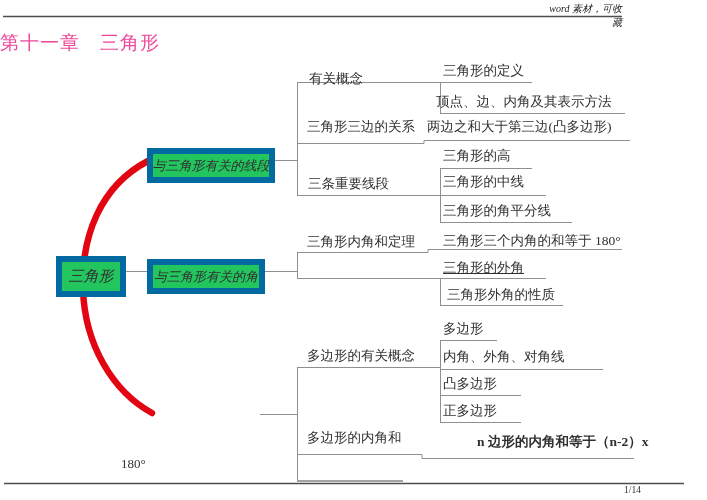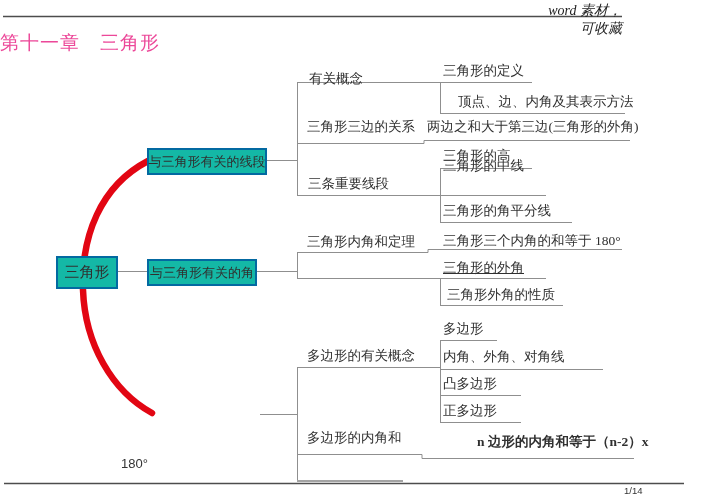--- a/index.html
+++ b/index.html
@@ -1,24 +1,24 @@
 <!DOCTYPE html>
 <html><head>
 <meta charset="utf-8">
 <style>
   html,body{margin:0;padding:0;background:#fff;}
   #page{position:relative;width:707px;height:500px;background:#ffffff;overflow:hidden;
         font-family:"Liberation Serif","DejaVu Serif",serif;color:#303030;}
   #lines{position:absolute;left:0;top:0;z-index:1;}
   .t{position:absolute;white-space:nowrap;font-size:13.5px;line-height:1.1;z-index:2;}
   .box{position:absolute;display:flex;align-items:center;justify-content:center;
-       background:#14b8a6;border:2px solid #0369a1;white-space:nowrap;z-index:2;
-       font-size:13px;}
-  .sans{font-family:Liberation Sans, sans-serif;}
-  .hdr{position:absolute;top:2px;left:540px;width:82px;text-align:right;font-size:14px;
+       background:#22c55e;border:6px solid #0369a1;white-space:nowrap;z-index:2;
+       font-size:13px;font-style:italic;}
+  .sans{font-family:Liberation Serif, serif;}
+  .hdr{position:absolute;top:2px;left:540px;width:82px;text-align:right;font-size:10px;
        font-style:italic;color:#222;z-index:2;}
   .title{position:absolute;top:30px;left:0;width:660px;text-align:left;font-size:19px;
          letter-spacing:1px;color:#ec4899;z-index:2;}
   .pgnum{position:absolute;top:485px;left:624px;font-size:9.5px;color:#333;z-index:2;}
   .wrap180{position:absolute;top:456px;left:121px;font-size:13px;color:#333;z-index:2;}
 </style>
 </head>
 <body>
 
 <div id="page">
@@ -64,26 +64,26 @@
   <div class="title">第十一章　三角形</div>
   <div class="pgnum sans">1/14</div>
   <div class="wrap180 sans">180°</div>
 
   <div class="box" style="left:56px;top:256px;width:58px;height:29px;font-size:15px;">三角形</div>
   <div class="box" style="left:147px;top:148px;width:116px;height:23px;">与三角形有关的线段</div>
   <div class="box" style="left:147px;top:259px;width:106px;height:23px;">与三角形有关的角</div>
 
   <div class="t" style="left:309px;top:72px;">有关概念</div>
   <div class="t" style="left:443px;top:64px;">三角形的定义</div>
-  <div class="t" style="left:458px;top:95px;">顶点、边、内角及其表示方法</div>
+  <div class="t" style="left:436px;top:95px;">顶点、边、内角及其表示方法</div>
   <div class="t" style="left:307px;top:120px;">三角形三边的关系</div>
-  <div class="t" style="left:427px;top:120px;">两边之和大于第三边(三角形的外角)</div>
+  <div class="t" style="left:427px;top:120px;">两边之和大于第三边(凸多边形)</div>
   <div class="t" style="left:308px;top:177px;">三条重要线段</div>
   <div class="t" style="left:443px;top:149px;">三角形的高</div>
-  <div class="t" style="left:443px;top:159px;">三角形的中线</div>
+  <div class="t" style="left:443px;top:175px;">三角形的中线</div>
   <div class="t" style="left:443px;top:204px;">三角形的角平分线</div>
 
   <div class="t" style="left:307px;top:235px;">三角形内角和定理</div>
   <div class="t" style="left:443px;top:234px;">三角形三个内角的和等于 180°</div>
   <div class="t" style="left:443px;top:261px;text-decoration:underline;">三角形的外角</div>
   <div class="t" style="left:447px;top:288px;">三角形外角的性质</div>
 
   <div class="t" style="left:307px;top:349px;">多边形的有关概念</div>
   <div class="t" style="left:443px;top:322px;">多边形</div>
   <div class="t" style="left:443px;top:350px;">内角、外角、对角线</div>

